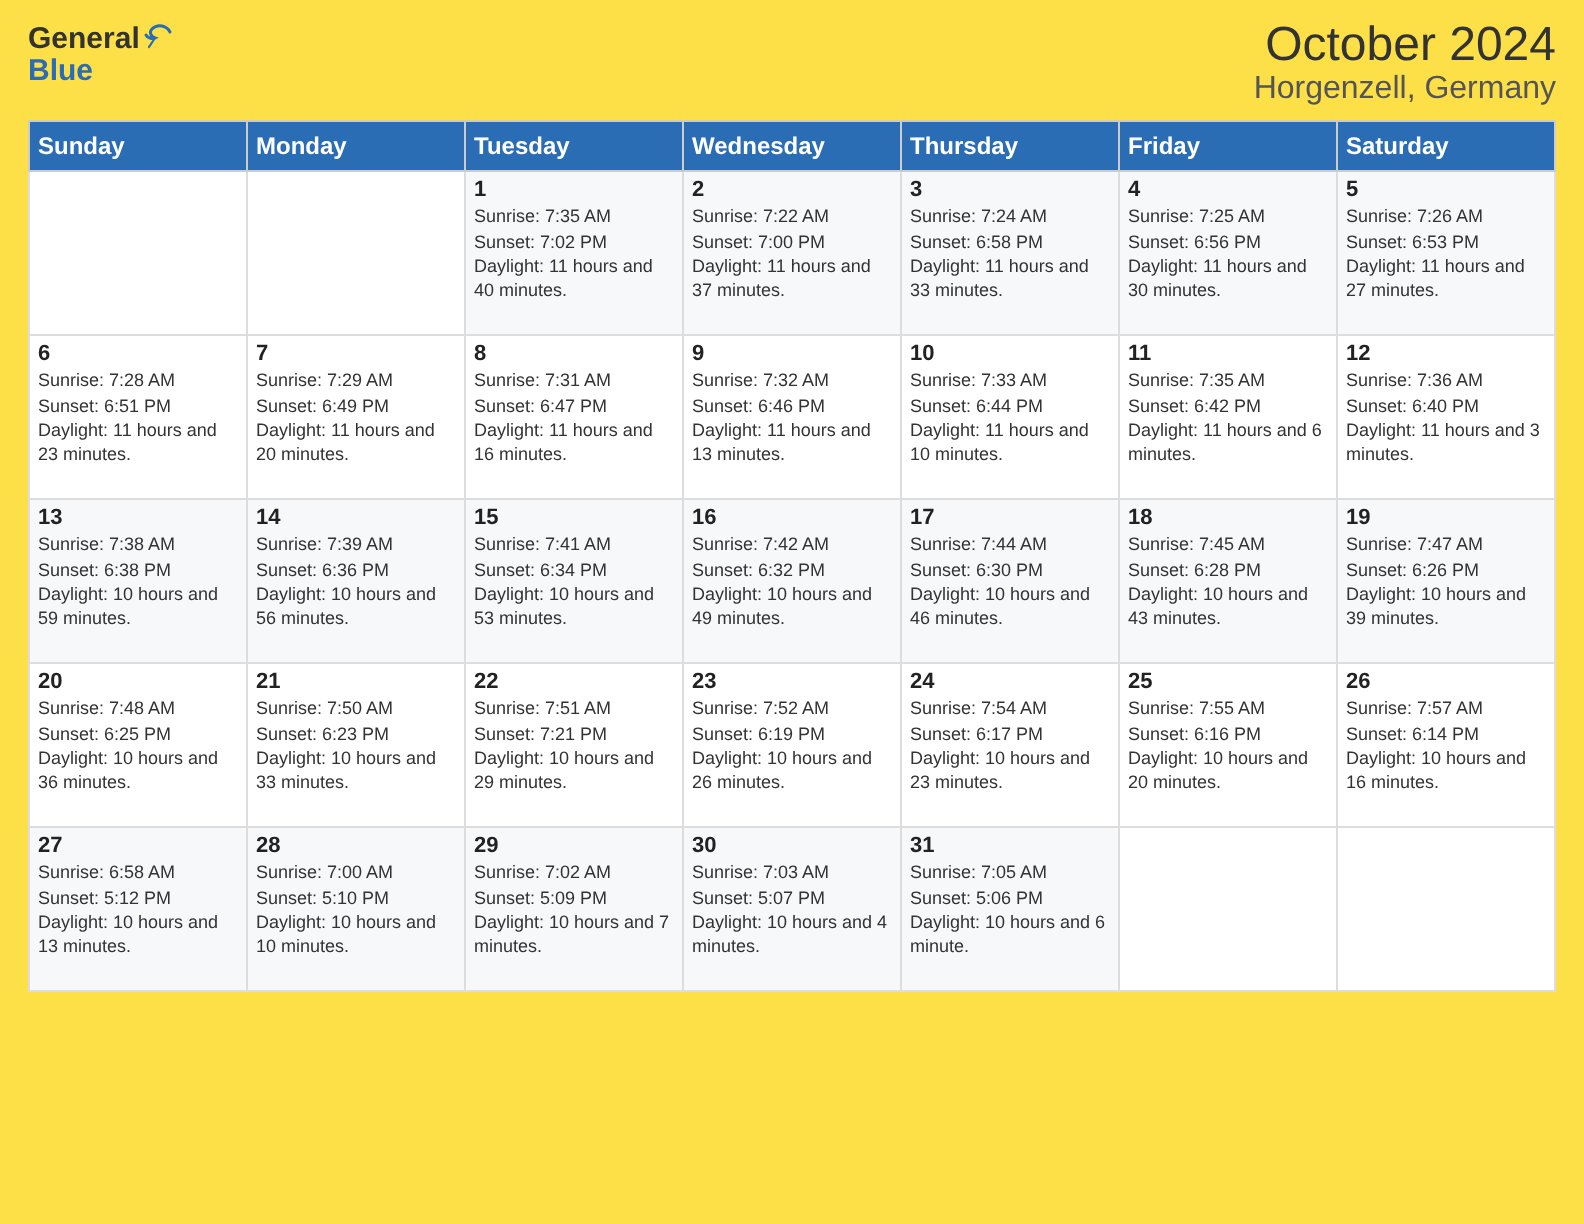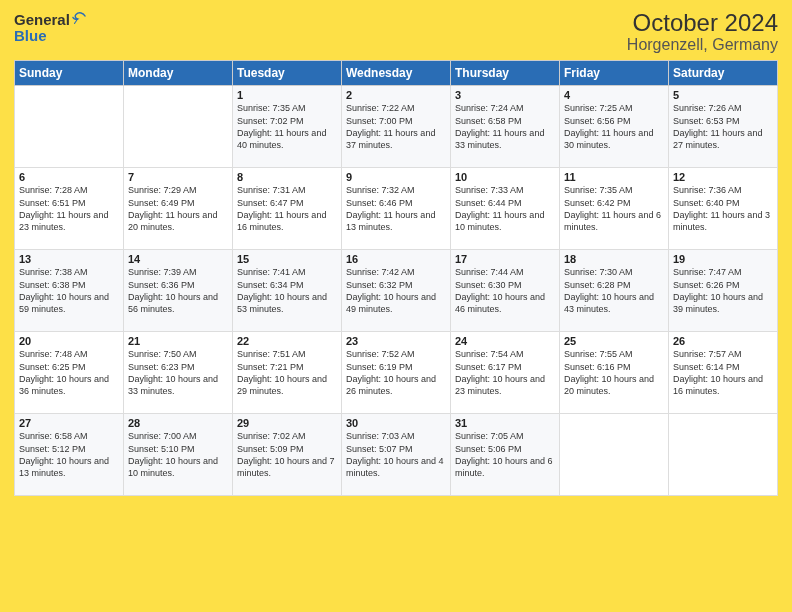--- a/index.html
+++ b/index.html
@@ -285,21 +285,21 @@
         <span class="day-number">17</span>
         <div class="day-info">
           <span>Sunrise: 7:44 AM</span><br>
           <span>Sunset: 6:30 PM</span><br>
           <span>Daylight: 10 hours and 46 minutes.</span>
         </div>
       </td>
           <td>
         <span class="day-number">18</span>
         <div class="day-info">
-          <span>Sunrise: 7:30 AM</span><br>
+          <span>Sunrise: 7:45 AM</span><br>
           <span>Sunset: 6:28 PM</span><br>
           <span>Daylight: 10 hours and 43 minutes.</span>
         </div>
       </td>
           <td>
         <span class="day-number">19</span>
         <div class="day-info">
           <span>Sunrise: 7:47 AM</span><br>
           <span>Sunset: 6:26 PM</span><br>
           <span>Daylight: 10 hours and 39 minutes.</span>

